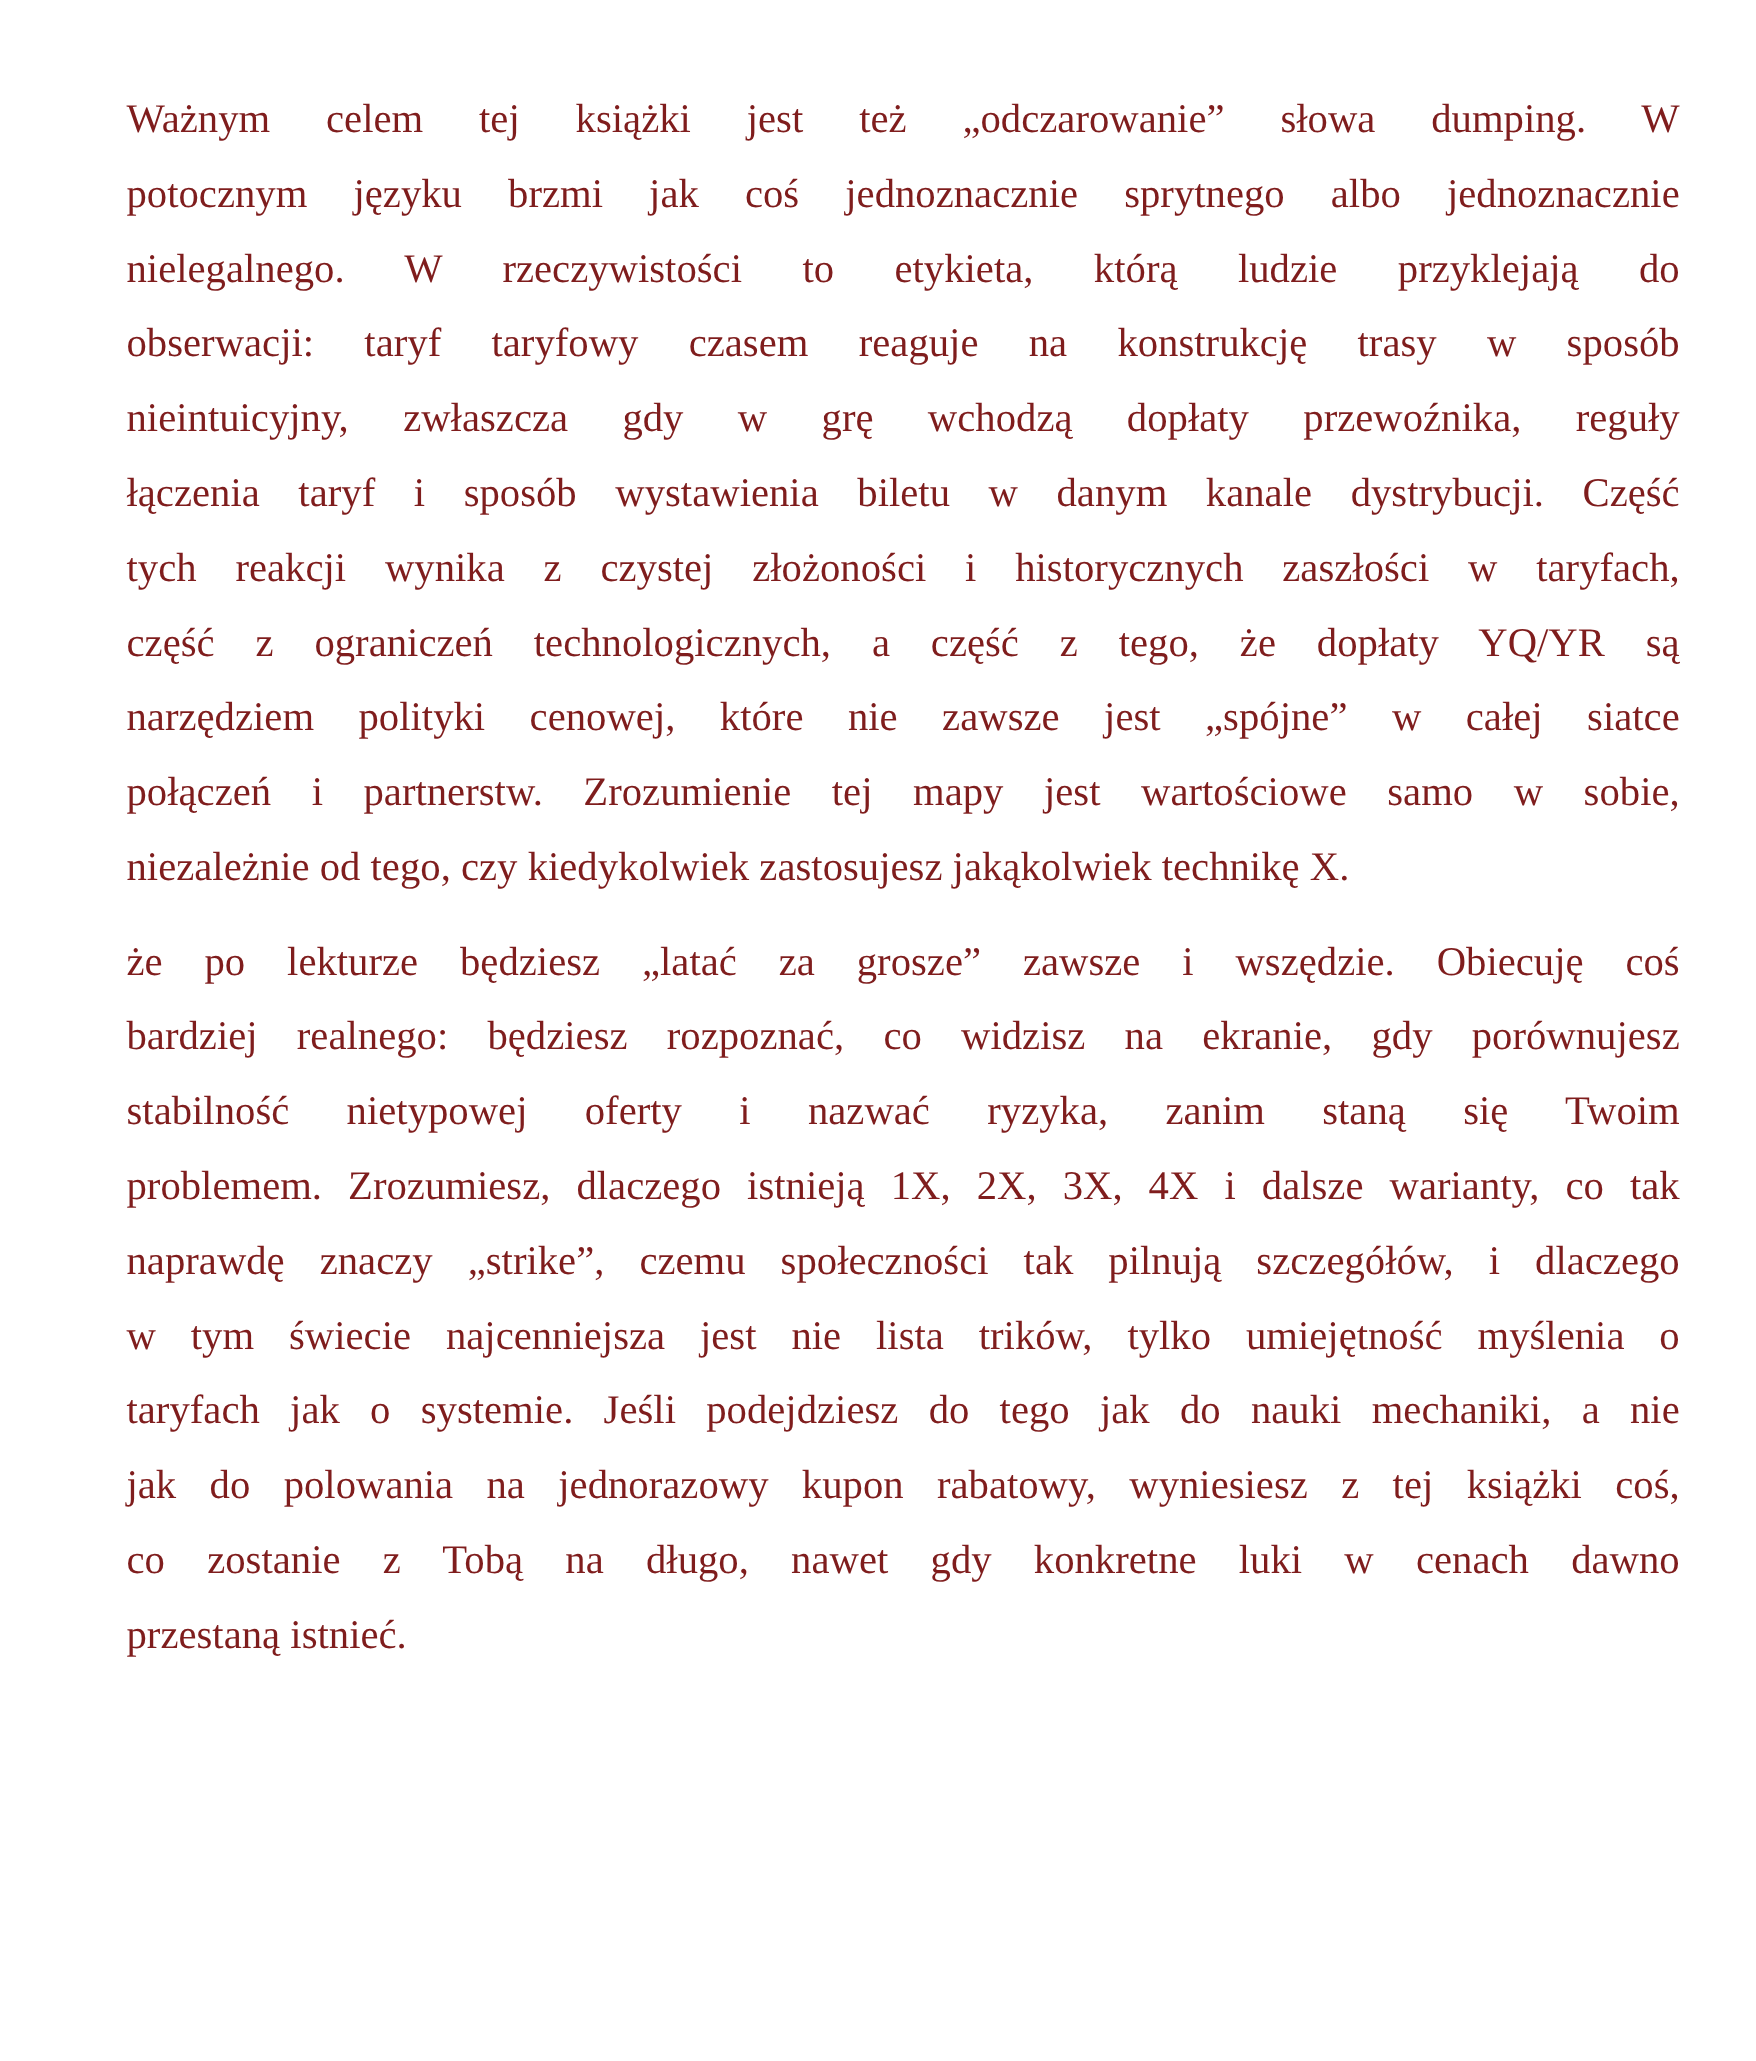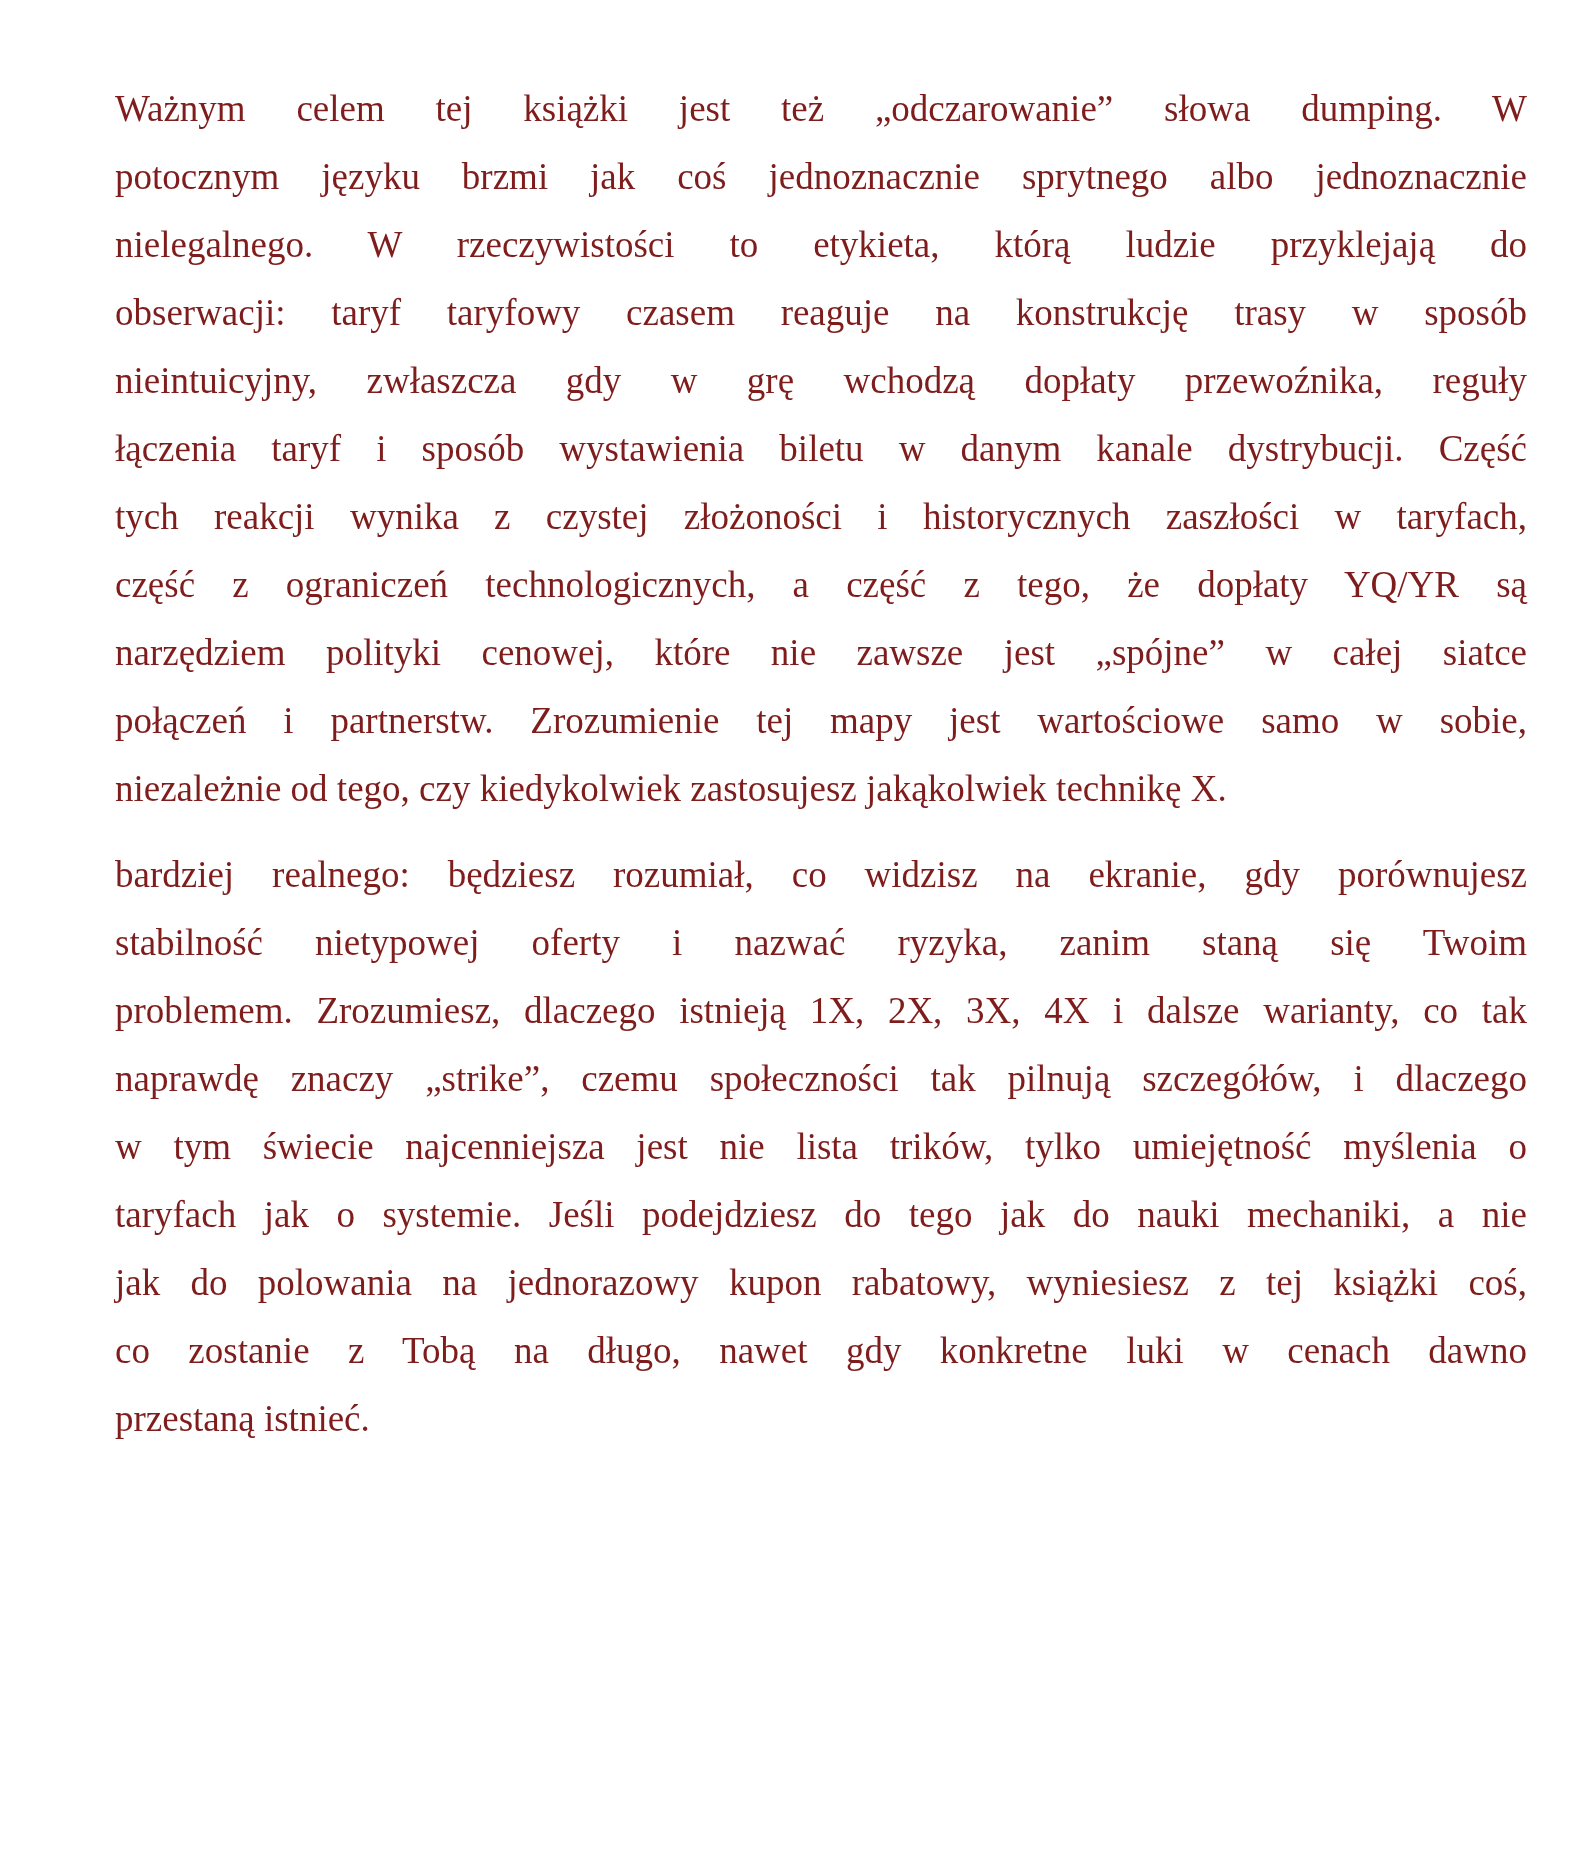--- a/index.html
+++ b/index.html
@@ -50,21 +50,22 @@
     <span class="line">obserwacji: taryf taryfowy czasem reaguje na konstrukcję trasy w sposób</span>
     <span class="line">nieintuicyjny, zwłaszcza gdy w grę wchodzą dopłaty przewoźnika, reguły</span>
     <span class="line">łączenia taryf i sposób wystawienia biletu w danym kanale dystrybucji. Część</span>
     <span class="line">tych reakcji wynika z czystej złożoności i historycznych zaszłości w taryfach,</span>
     <span class="line">część z ograniczeń technologicznych, a część z tego, że dopłaty YQ/YR są</span>
     <span class="line">narzędziem polityki cenowej, które nie zawsze jest „spójne” w całej siatce</span>
     <span class="line">połączeń i partnerstw. Zrozumienie tej mapy jest wartościowe samo w sobie,</span>
     <span class="line last">niezależnie od tego, czy kiedykolwiek zastosujesz jakąkolwiek technikę X.</span>
   </p>
   <p class="para">
-    <span class="line">bardziej realnego: będziesz rozumiał, co widzisz na ekranie, gdy porównujesz</span>
+    <span class="line">że po lekturze będziesz „latać za grosze” zawsze i wszędzie. Obiecuję coś</span>
+    <span class="line">bardziej realnego: będziesz rozpoznać, co widzisz na ekranie, gdy porównujesz</span>
     <span class="line">stabilność nietypowej oferty i nazwać ryzyka, zanim staną się Twoim</span>
     <span class="line">problemem. Zrozumiesz, dlaczego istnieją 1X, 2X, 3X, 4X i dalsze warianty, co tak</span>
     <span class="line">naprawdę znaczy „strike”, czemu społeczności tak pilnują szczegółów, i dlaczego</span>
     <span class="line">w tym świecie najcenniejsza jest nie lista trików, tylko umiejętność myślenia o</span>
     <span class="line">taryfach jak o systemie. Jeśli podejdziesz do tego jak do nauki mechaniki, a nie</span>
     <span class="line">jak do polowania na jednorazowy kupon rabatowy, wyniesiesz z tej książki coś,</span>
     <span class="line">co zostanie z Tobą na długo, nawet gdy konkretne luki w cenach dawno</span>
     <span class="line last">przestaną istnieć.</span>
   </p>
 </div>

